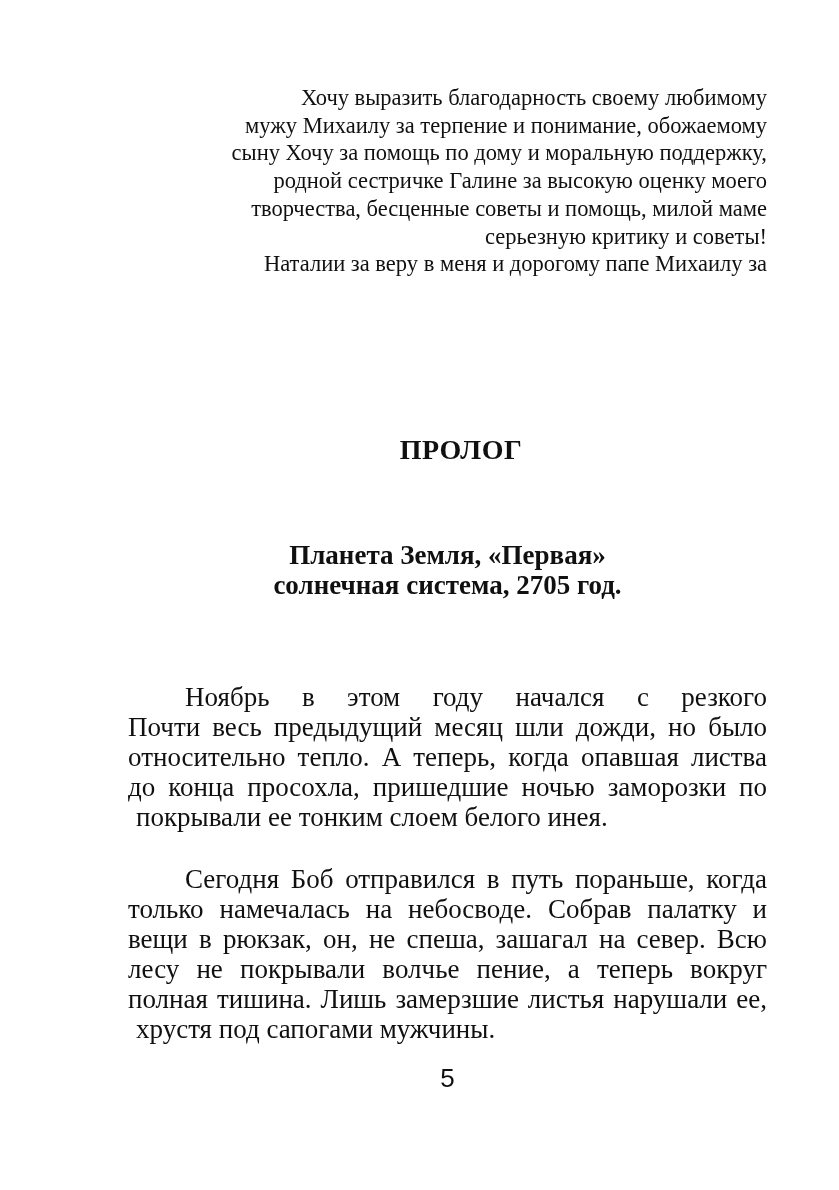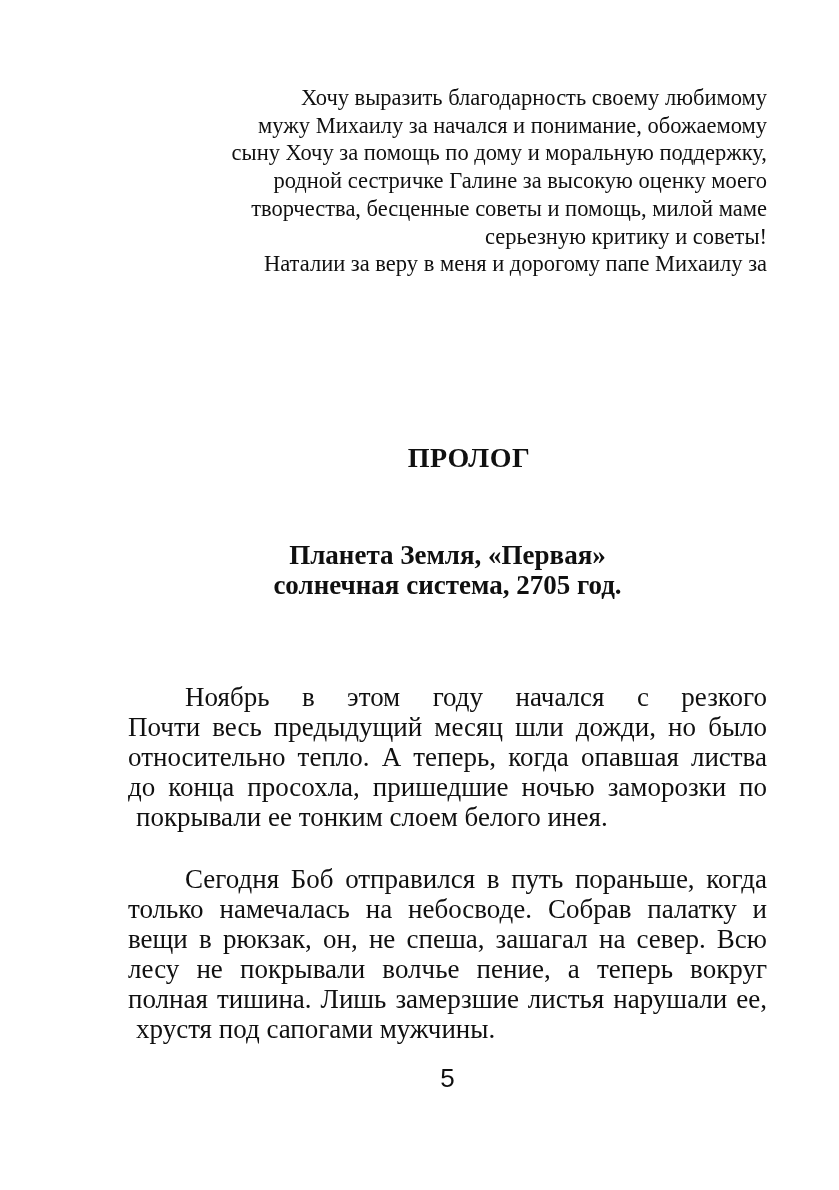--- a/index.html
+++ b/index.html
@@ -15,21 +15,21 @@
   .dedication {
     position: absolute;
     left: 128px; top: 84px; width: 639px;
     font-size: 22.5px;
     line-height: 27.7px;
     text-align: right;
   }
   .prologue-title {
     position: absolute;
     left: 128px; top: 427px; width: 639px;
-    margin: 16px;
+    margin: 8px;
     font-size: 28px;
     font-weight: bold;
     line-height: 30px;
     text-align: center;
     text-indent: 11px;
     letter-spacing: 0.5px;
   }
   .scene-heading {
     position: absolute;
     left: 128px; top: 540px; width: 639px;
@@ -63,21 +63,21 @@
     line-height: 30px;
   }
 </style>
 </head>
 <body>
 
 <div class="page" style="background: rgb(255, 255, 255); color: rgb(16, 16, 16);">
 
   <div class="dedication">
       <div class="line">Хочу выразить благодарность своему любимому</div>
-      <div class="line">мужу Михаилу за начался и понимание, обожаемому</div>
+      <div class="line">мужу Михаилу за терпение и понимание, обожаемому</div>
       <div class="line">сыну Хочу за помощь по дому и моральную поддержку,</div>
       <div class="line">родной сестричке Галине за высокую оценку моего</div>
       <div class="line">творчества, бесценные советы и помощь, милой маме</div>
       <div class="line">серьезную критику и советы!</div>
       <div class="line">Наталии за веру в меня и дорогому папе Михаилу за</div>
     </div>
 
   <h1 class="prologue-title">ПРОЛОГ</h1>
 
   <div class="scene-heading">

